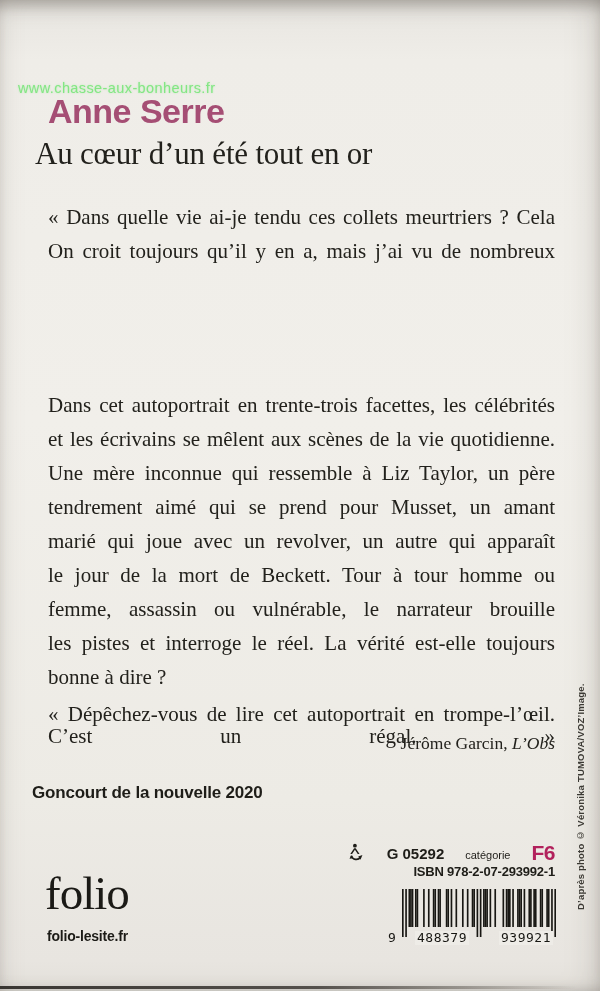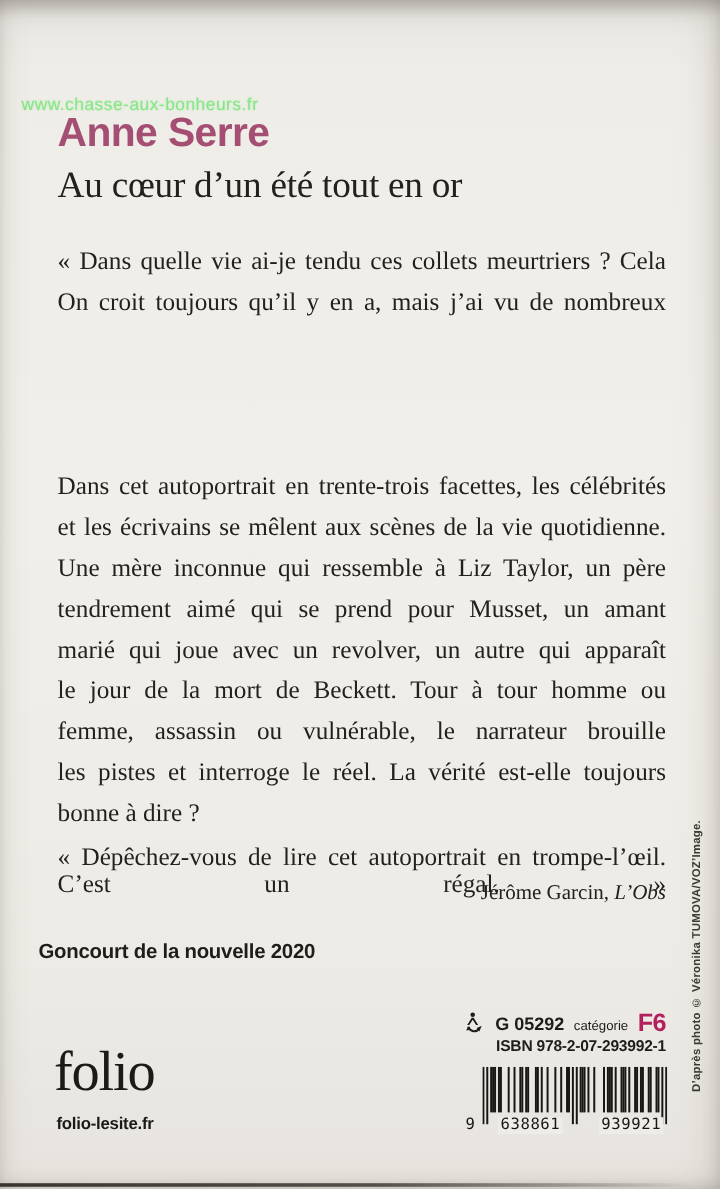--- a/index.html
+++ b/index.html
@@ -29,21 +29,21 @@
     font-size:14.5px; letter-spacing:.4px; color:#79e67a; opacity:.9;
     text-shadow:0 0 2px rgba(121,230,122,.55);
     margin-top:40px;
   }
   .author{
     position:absolute; left:48px; top:92px;
     font-family:"Liberation Sans","DejaVu Sans",sans-serif;
     font-weight:bold; font-size:34px; letter-spacing:-.5px; color:#a54e74;
   }
   .title{
-    position:absolute; left:48px; top:136px;
+    position:absolute; left:35px; top:136px;
     font-size:31px; letter-spacing:-.2px; color:#22211c;
   }
   .textblock{ position:absolute; left:48px; right:45px; font-size:21px; line-height:34px; }
   .quote-block{ top:200px; }
   .desc-block{ top:388px; }
   .jline{ text-align:justify; text-align-last:justify; }
   .jline.last{ text-align-last:left; }
   .review{
     position:absolute; left:48px; right:45px; top:703px;
     font-size:21px; line-height:22px; text-align:justify; text-align-last:justify;
@@ -62,21 +62,21 @@
     position:absolute; left:45px; top:870px;
     font-size:47px; letter-spacing:-1px; line-height:1; color:#1b1a16;
   }
   .folio-site{
     position:absolute; left:47px; top:928px;
     font-family:"Liberation Sans","DejaVu Sans",sans-serif;
     font-weight:bold; font-size:14px; letter-spacing:-.2px; color:#1b1a16;
   }
   .catline{
     position:absolute; right:45px; top:842px; height:22px;
-    display:flex; align-items:center; gap:8px;
+    display:flex; align-items:center; gap:21px;
     font-family:"Liberation Sans","DejaVu Sans",sans-serif; color:#1e1d18;
   }
   .catline .code{ font-weight:bold; font-size:15px; }
   .catline .catlabel{ font-size:11px; margin-top:3px; }
   .catline .catval{ font-weight:bold; font-size:21px; color:#b2215c; letter-spacing:-.5px; }
   .triman{ width:19px; height:19px; margin-top:-2px; }
   .isbn{
     position:absolute; right:45px; top:864px;
     font-family:"Liberation Sans","DejaVu Sans",sans-serif;
     font-weight:bold; font-size:13px; letter-spacing:-.2px; color:#1e1d18;
@@ -196,21 +196,21 @@
         <rect x="82" y="0" width="1.02" height="38"></rect>
         <rect x="85" y="0" width="1.02" height="38"></rect>
         <rect x="86" y="0" width="1.02" height="38"></rect>
         <rect x="89" y="0" width="1.02" height="38"></rect>
         <rect x="90" y="0" width="1.02" height="38"></rect>
         <rect x="92" y="0" width="1.02" height="48"></rect>
         <rect x="94" y="0" width="1.02" height="48"></rect>
       </svg>
     <div class="bdigits">
       <span class="d0">9</span>
-      <span class="d1">638861</span>
+      <span class="d1">488379</span>
       <span class="d2">939921</span>
     </div>
   </div>
 
   <div class="photo-credit">D’après photo © Véronika TUMOVA/VOZ’Image.</div>
 
   <div class="bottom-edge"></div>
 </div>
 
 </body></html>

